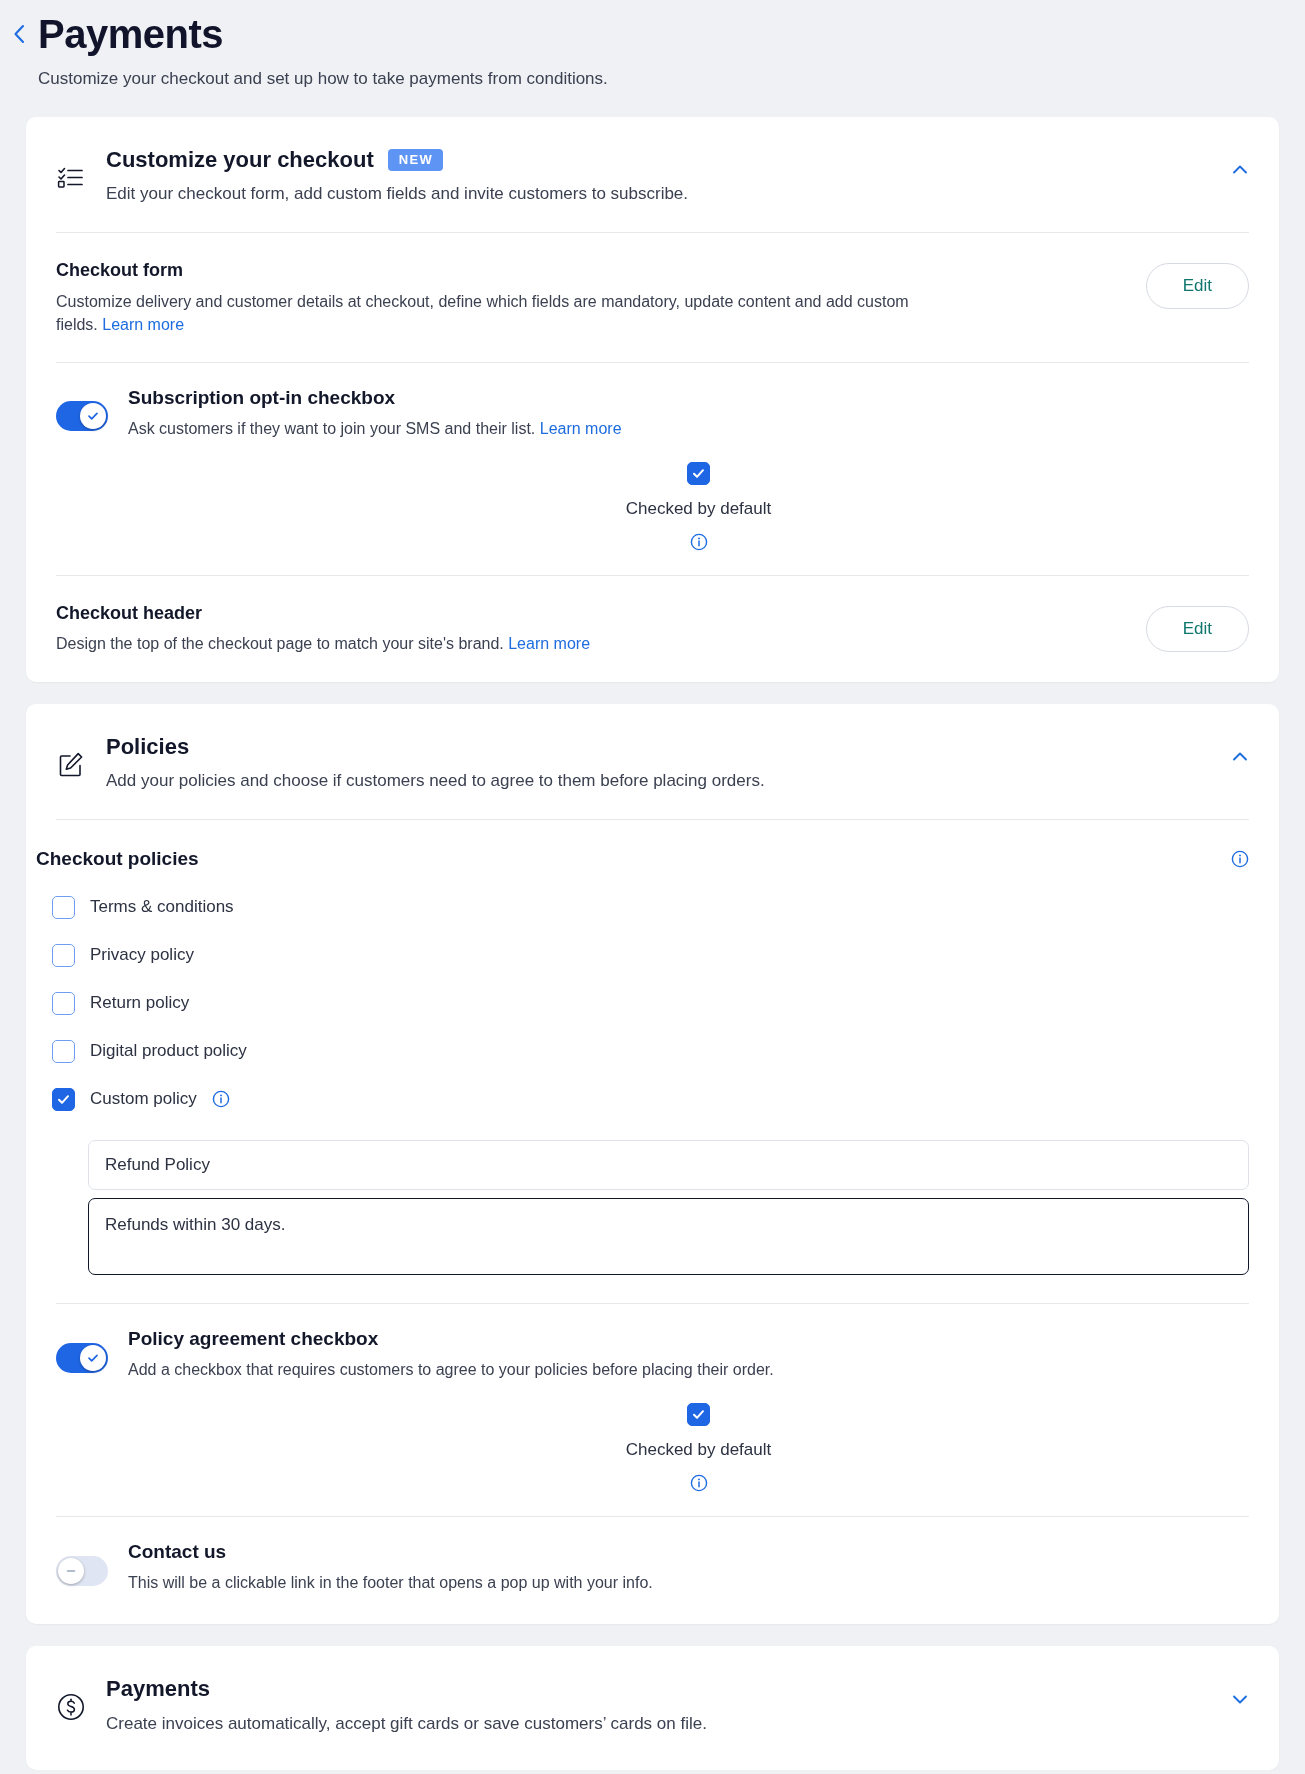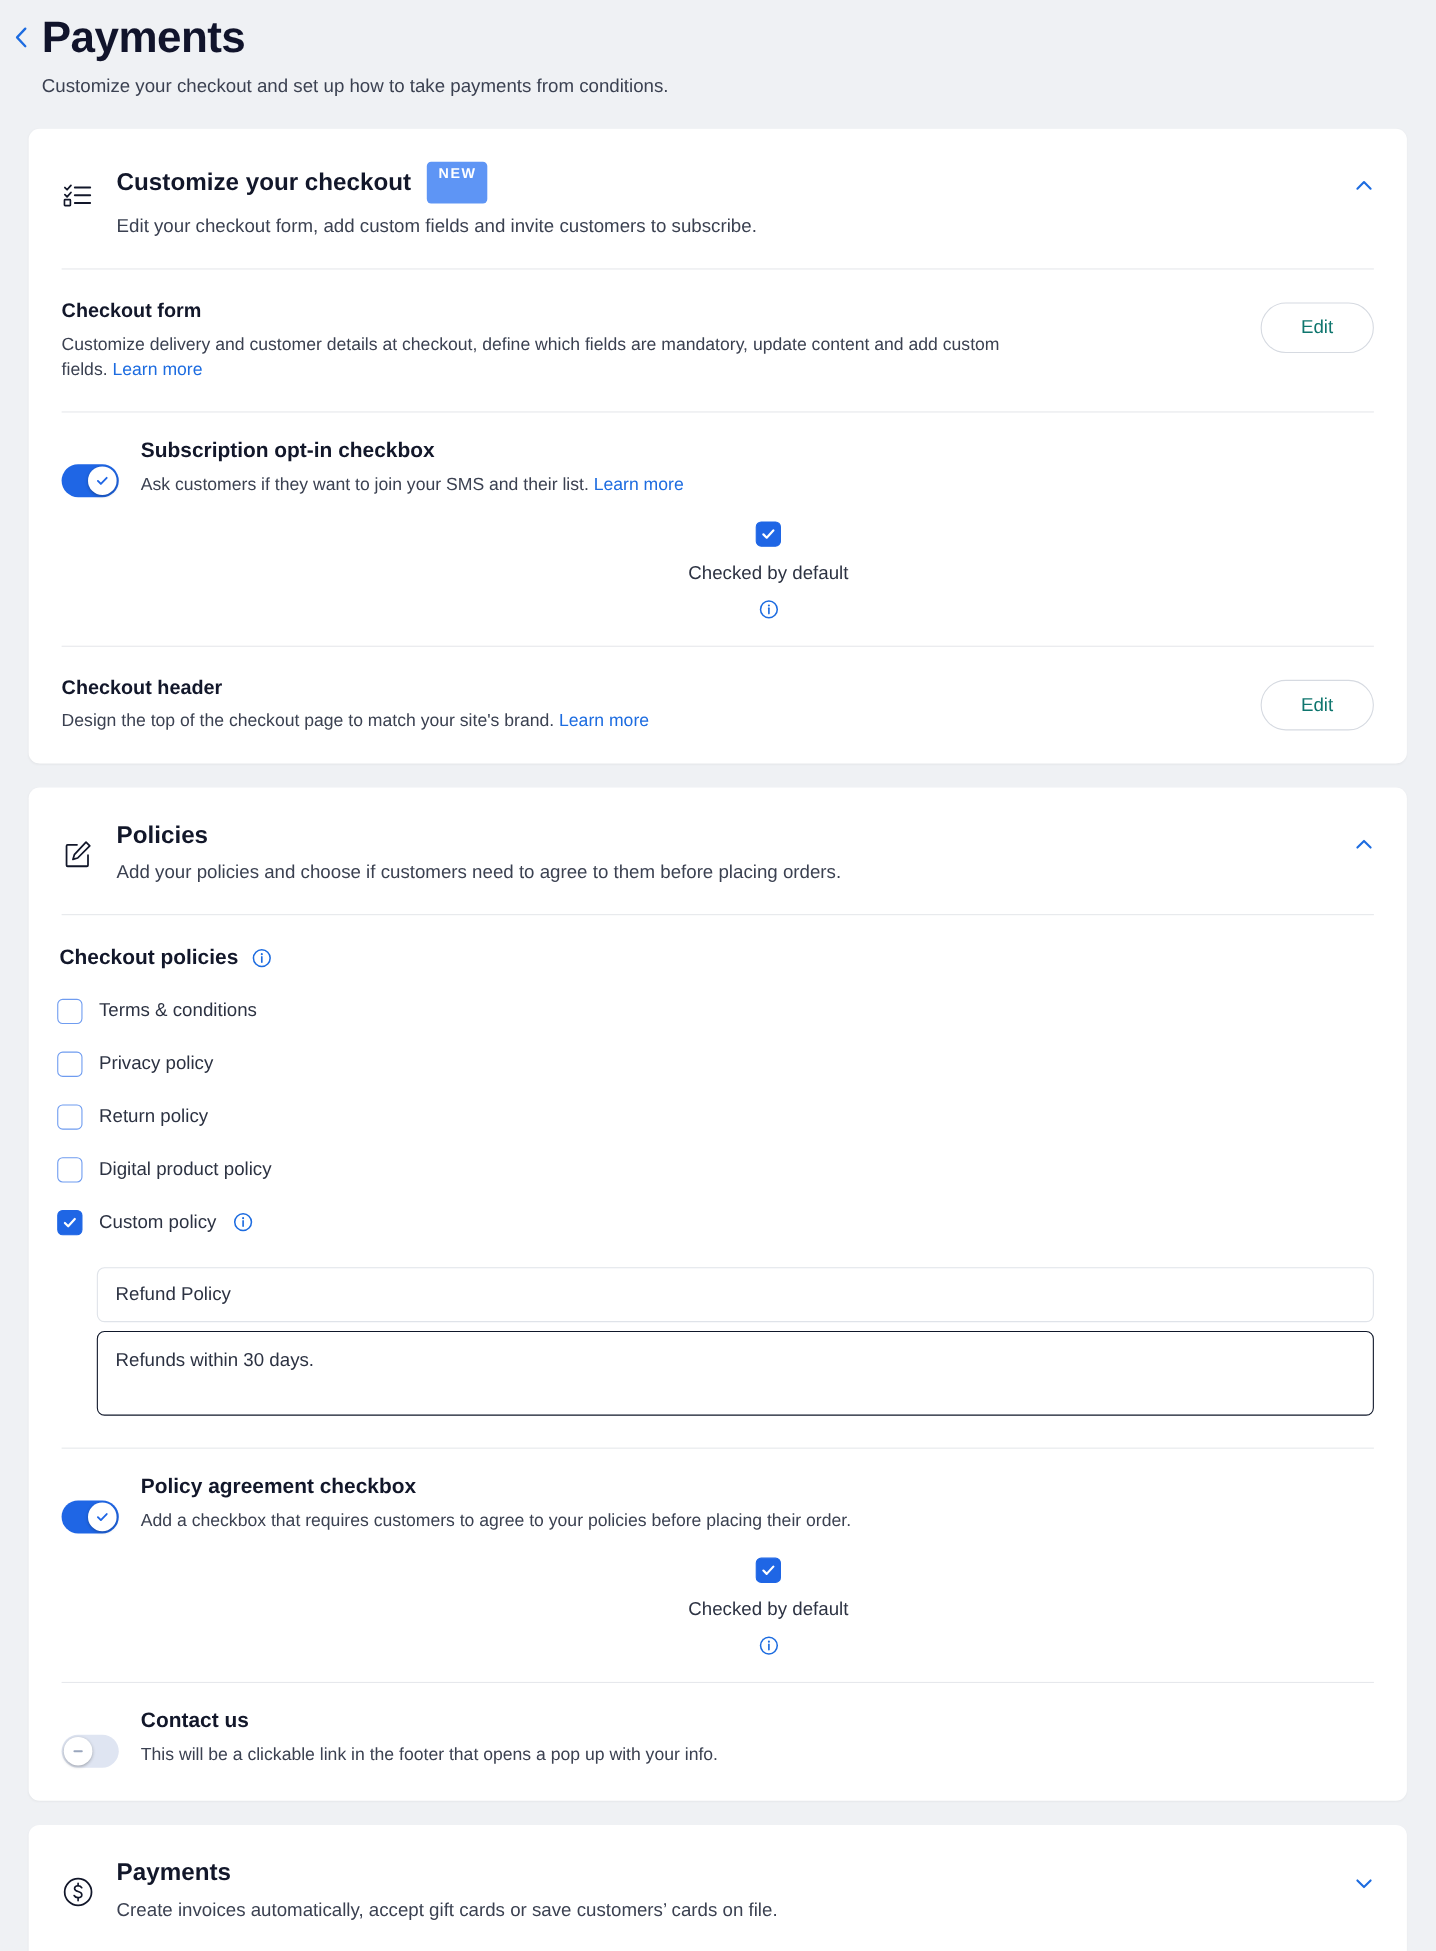--- a/index.html
+++ b/index.html
@@ -49,21 +49,21 @@
     flex: 0 0 50px; width: 50px;
     display: flex; align-items: center; justify-content: flex-start;
     padding-top: 16px;
   }
   .card-head-text { flex: 1; padding-right: 60px; }
   .card-title-row { display: flex; align-items: center; gap: 14px; }
   .card-title { font-size: 22px; font-weight: bold; color: #12172a; line-height: 1.2; }
   .badge {
     background: #5e95f5; color: #ffffff;
     font-size: 13px; font-weight: bold; letter-spacing: 1.4px;
-    padding: 4px 10px 20px 11px; border-radius: 4px;
+    padding: 4px 10px 4px 11px; border-radius: 4px;
     line-height: 1.1;
   }
   .card-desc { font-size: 17px; color: #3b4151; margin-top: 9px; line-height: 1.4; }
   .chevron-btn {
     position: absolute; right: 22px; top: 38px;
     width: 34px; height: 34px;
     display: flex; align-items: center; justify-content: center;
     cursor: pointer;
   }
 
@@ -84,21 +84,21 @@
     color: #0f766e; font-size: 17px;
     border-radius: 100px;
     padding: 12px 36px;
     cursor: pointer;
     font-family: "Liberation Sans", sans-serif;
     white-space: nowrap;
   }
   .btn-wrap { padding-top: 4px; }
 
   
-  .toggle-row { display: flex; align-items: flex-end; padding: 24px 30px 22px 30px; }
+  .toggle-row { display: flex; align-items: center; padding: 24px 30px 22px 30px; }
   .toggle {
     flex: 0 0 52px; width: 52px; height: 30px;
     border-radius: 100px; position: relative; cursor: pointer;
     margin-right: 20px; margin-top: 6px;
   }
   .toggle.on { background: #1f66e5; }
   .toggle.off { background: #dfe5f2; }
   .toggle .knob {
     position: absolute; top: 2px; width: 26px; height: 26px;
     border-radius: 50%; background: #ffffff;
@@ -123,21 +123,22 @@
   .cb-label { font-size: 17px; color: #2c3242; }
 
   .sub-check { display: flex; align-items: center; gap: 14px; padding: 0 30px 24px 122px; flex-direction: column; }
   .sub-check .cb-label { font-size: 17px; color: #2c3242; }
 
   .info-icon { cursor: pointer; display: inline-flex; align-items: center; }
 
   
   .policies-head {
     display: flex; align-items: center; gap: 12px;
-    padding: 28px 30px 0 28px;
+    padding: 28px 30px 0 10px;
+    justify-content: space-between;
   }
   .policies-head-label { font-size: 19px; font-weight: bold; color: #12172a; }
 
   .policy-list { padding: 26px 30px 0 26px; }
   .policy-item { display: flex; align-items: center; gap: 15px; margin-bottom: 25px; }
 
   .custom-inputs { padding: 4px 30px 0 62px; }
   .text-input {
     width: 100%; border: 1px solid #dfe3e9; border-radius: 7px;
     padding: 14px 16px; font-size: 17px; color: #2c3242;

